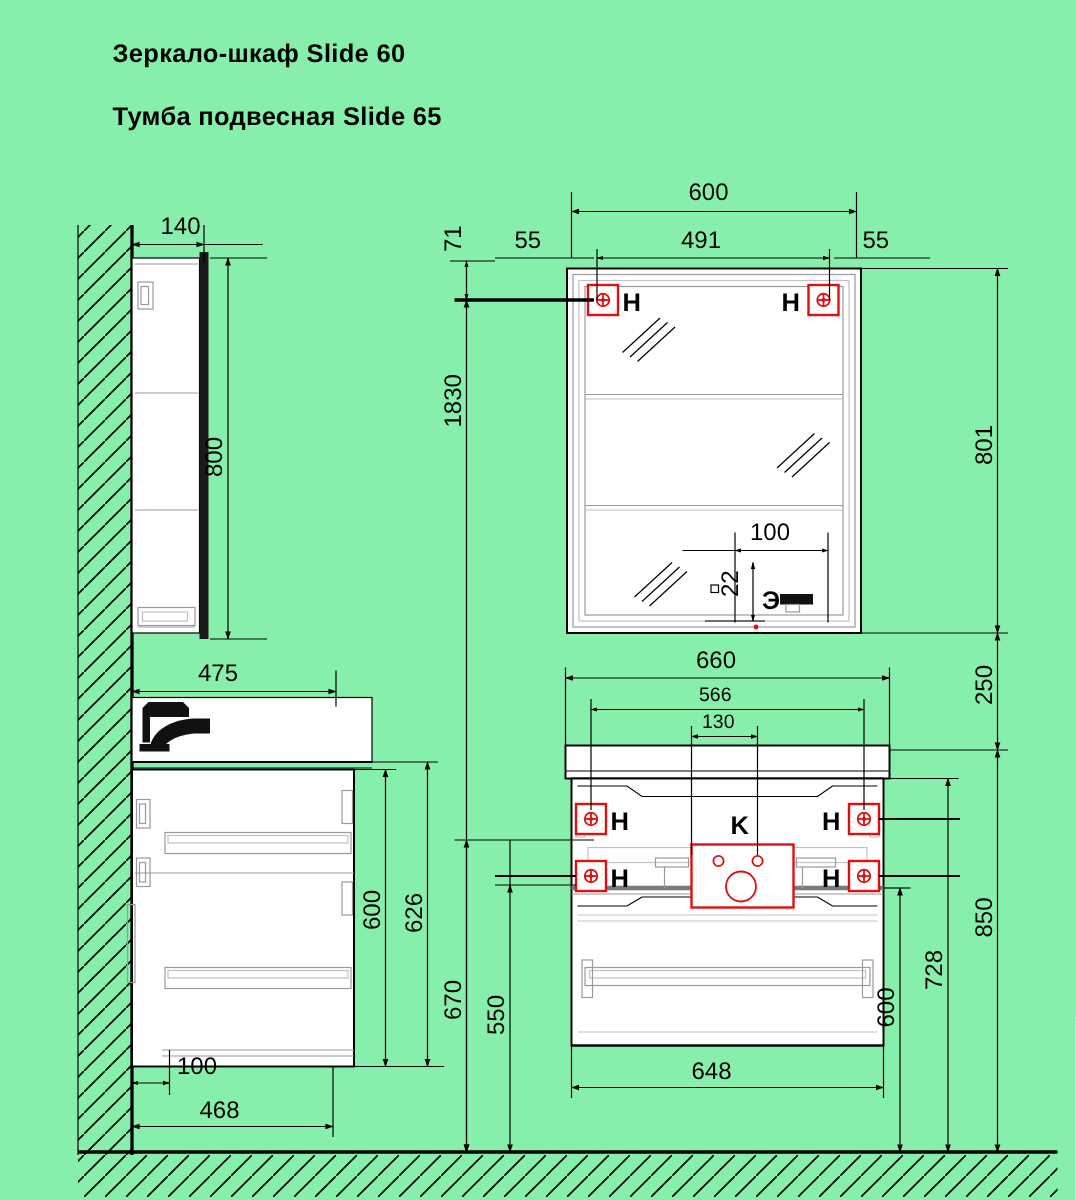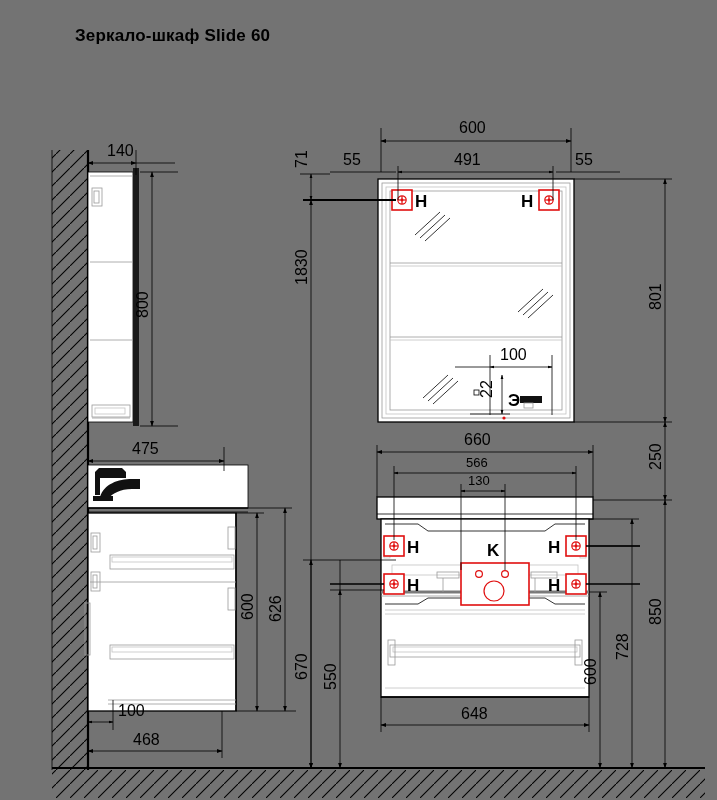--- a/index.html
+++ b/index.html
@@ -1,18 +1,18 @@
 <!DOCTYPE html>
 <html><head>
 <meta charset="utf-8">
 <style>
   html,body{margin:0;padding:0;background:#ffffff;}
   body{width:717px;height:800px;overflow:hidden;
        font-family:"Liberation Sans",sans-serif;}
-  #sheet{position:relative;width:717px;height:800px;background:#737373;}
+  #sheet{position:relative;width:717px;height:800px;background:#86efac;}
   .title{position:absolute;left:75px;font-weight:bold;font-size:17px;color:#000;
          letter-spacing:0.2px;white-space:nowrap;}
   #t1{top:26px;}
   #t2{top:68px;}
   svg{position:absolute;left:0;top:0;}
   text{font-family:"Liberation Sans",sans-serif;fill:#000;}
   .dim{font-size:16px;}
   .dimsm{font-size:13px;}
   .mark{font-size:17px;font-weight:bold;}
   .ln{stroke:#000;fill:none;}
@@ -25,20 +25,21 @@
   .redbox{stroke:#e01010;stroke-width:1.6;fill:#fff;}
   .redln{stroke:#e01010;stroke-width:1.2;fill:none;}
   .white{fill:#fff;}
 </style>
 </head>
 <body>
 
 <div id="sheet">
 
   <div class="title" id="t1">Зеркало-шкаф Slide 60</div>
+  <div class="title" id="t2">Тумба подвесная Slide 65</div>
 
   <svg width="717" height="800">
     <defs>
       <pattern id="wallhatch" width="14" height="14" patternUnits="userSpaceOnUse" patternTransform="rotate(0)">
         <line x1="-4" y1="18" x2="18" y2="-4" class="hatch"></line>
       </pattern>
       <pattern id="floorhatch" width="14" height="14" patternUnits="userSpaceOnUse">
         <line x1="-4" y1="18" x2="18" y2="-4" class="hatch"></line>
       </pattern>
       <marker id="ah" viewBox="0 0 10 10" refX="9" refY="5" markerWidth="7" markerHeight="7" orient="auto-start-reverse">

